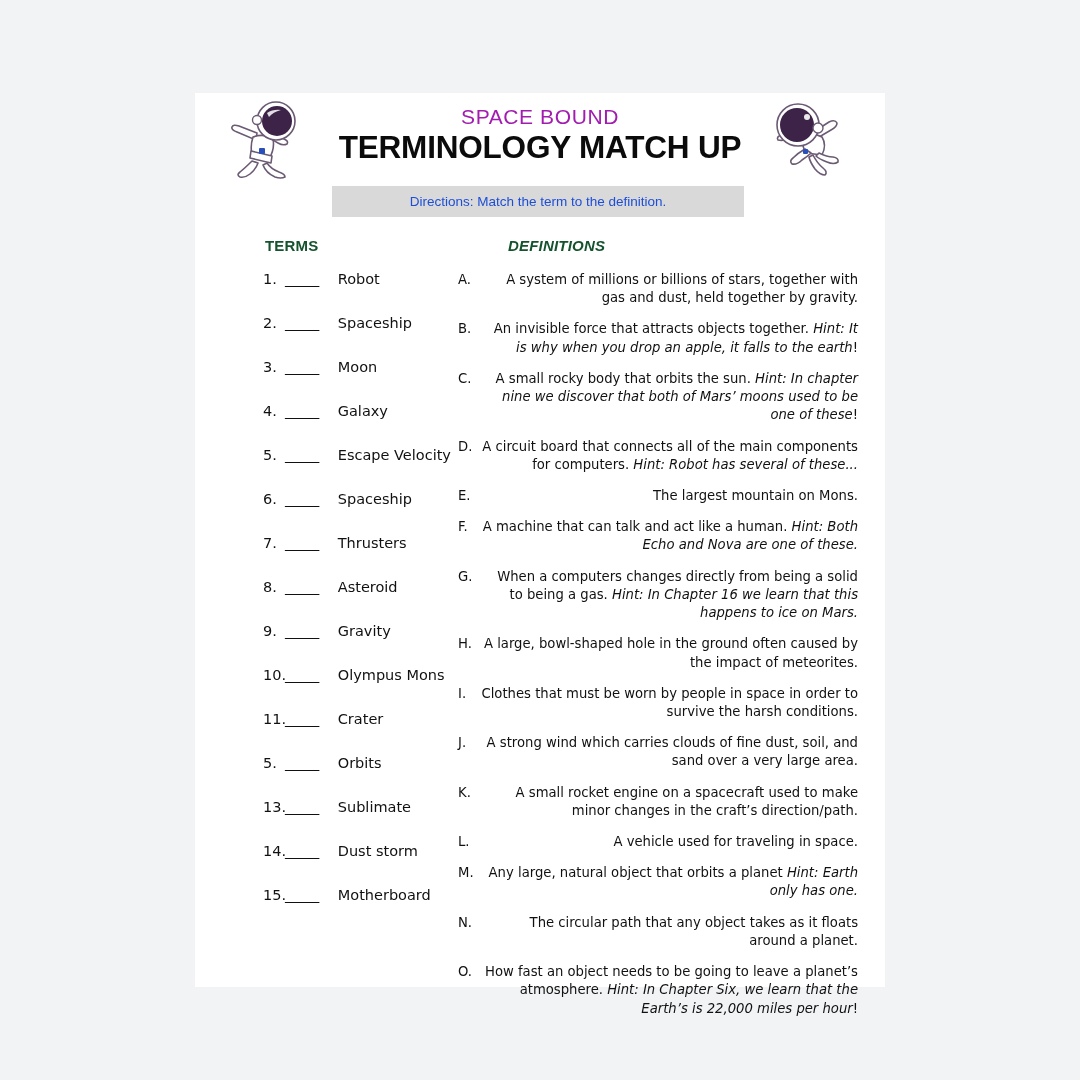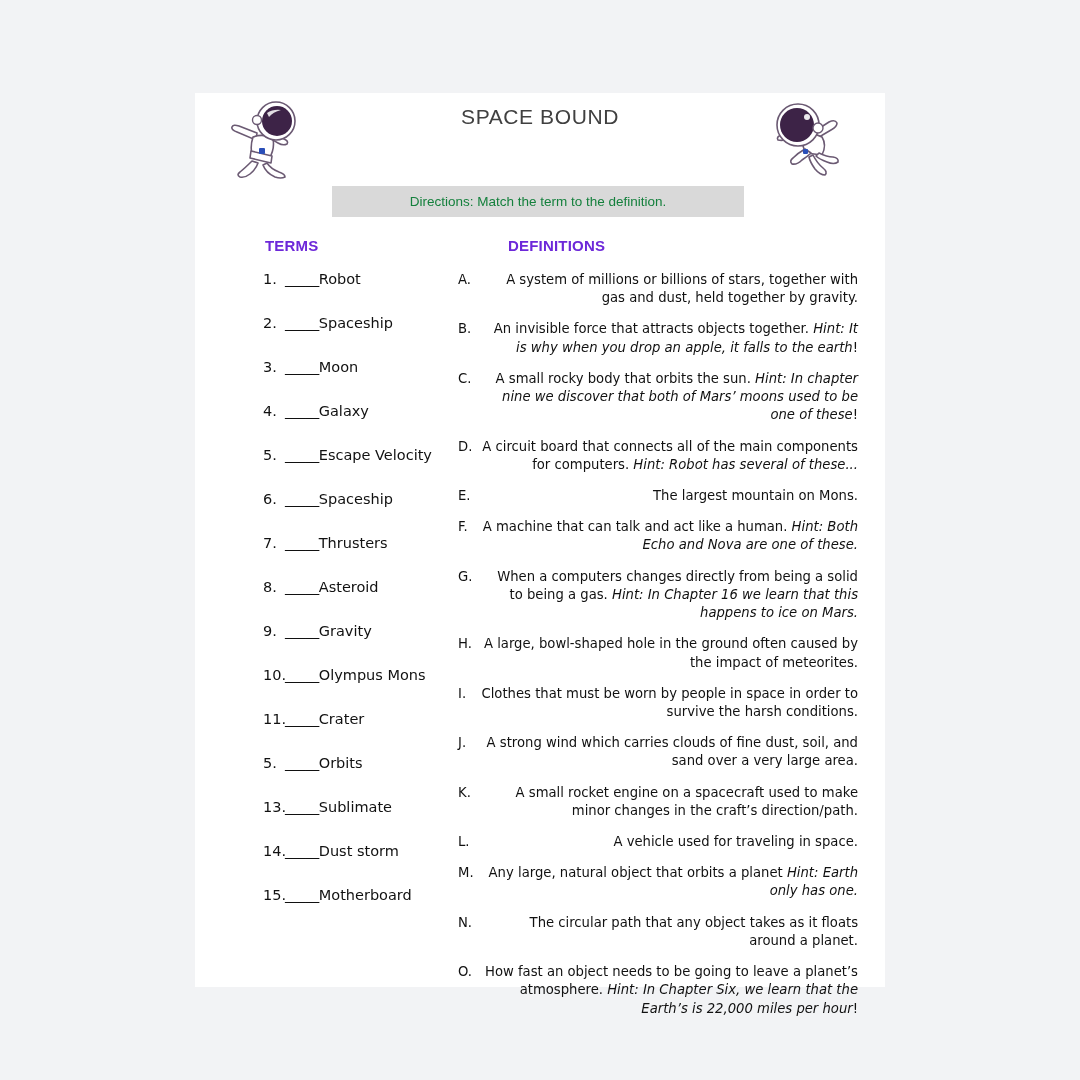--- a/index.html
+++ b/index.html
@@ -37,21 +37,21 @@
   #title-block {
     position: absolute;
     left: 135px;
     top: 12px;
     width: 420px;
     text-align: center;
   }
   #eyebrow {
     font-size: 21px;
     letter-spacing: 0.6px;
-    color: #404040;
+    color: #a21caf;
     line-height: 1.12;
   }
   #main-title {
     font-size: 31.5px;
     font-weight: bold;
     letter-spacing: -0.2px;
     color: #0b0b0b;
     line-height: 1.2;
     white-space: nowrap;
   }
@@ -63,34 +63,34 @@
     top: 93px;
     width: 412px;
     height: 31px;
     background: #d9d9d9;
     display: flex;
     align-items: center;
     justify-content: center;
   }
   #directions-text {
     font-size: 13.5px;
-    color: #15803d;
+    color: #1d4ed8;
   }
 
   
   .col-heading {
     position: absolute;
     top: 144px;
     font-size: 15px;
     font-weight: bold;
     letter-spacing: 0.2px;
-    color: #6d28d9;
+    color: #14532d;
   }
   #terms-heading       { left: 70px; }
-  #definitions-heading { left: 313px; }
+  #definitions-heading { left: 313px; font-style: italic; }
 
   
   .geo {
     font-family: "DejaVu Sans", "Liberation Sans", sans-serif;
   }
 
   
   #terms-list {
     position: absolute;
     left: 68px;
@@ -104,21 +104,21 @@
     font-size: 14.5px;
     color: #111111;
     white-space: nowrap;
   }
   .term-num {
     width: 22px;
     flex: 0 0 22px;
   }
   .term-blank {
     letter-spacing: -0.5px;
-    margin-right: 0;
+    margin-right: 19px;
   }
 
   
   #definitions-list {
     position: absolute;
     left: 263px;
     top: 178px;
     width: 400px;
   }
   .def-row {
@@ -193,20 +193,21 @@
         <circle cx="30" cy="24" r="17" fill="#3d2347"></circle>
         <circle cx="40" cy="16" r="3" fill="#ffffff" opacity="0.9"></circle>
         <circle cx="51" cy="27" r="5" fill="#ffffff" stroke="#6b5a73" stroke-width="1.4"></circle>
 
         <rect x="36" y="48" width="5" height="5" rx="1" fill="#2a4fb8"></rect>
       </svg>
     </span>
 
     <div id="title-block">
       <div id="eyebrow">SPACE BOUND</div>
+      <div id="main-title">TERMINOLOGY MATCH UP</div>
     </div>
   </div>
 
   <div id="directions-bar">
     <span id="directions-text">Directions: Match the term to the definition.</span>
   </div>
 
   <div class="col-heading" id="terms-heading">TERMS</div>
   <div class="col-heading" id="definitions-heading">DEFINITIONS</div>
 

